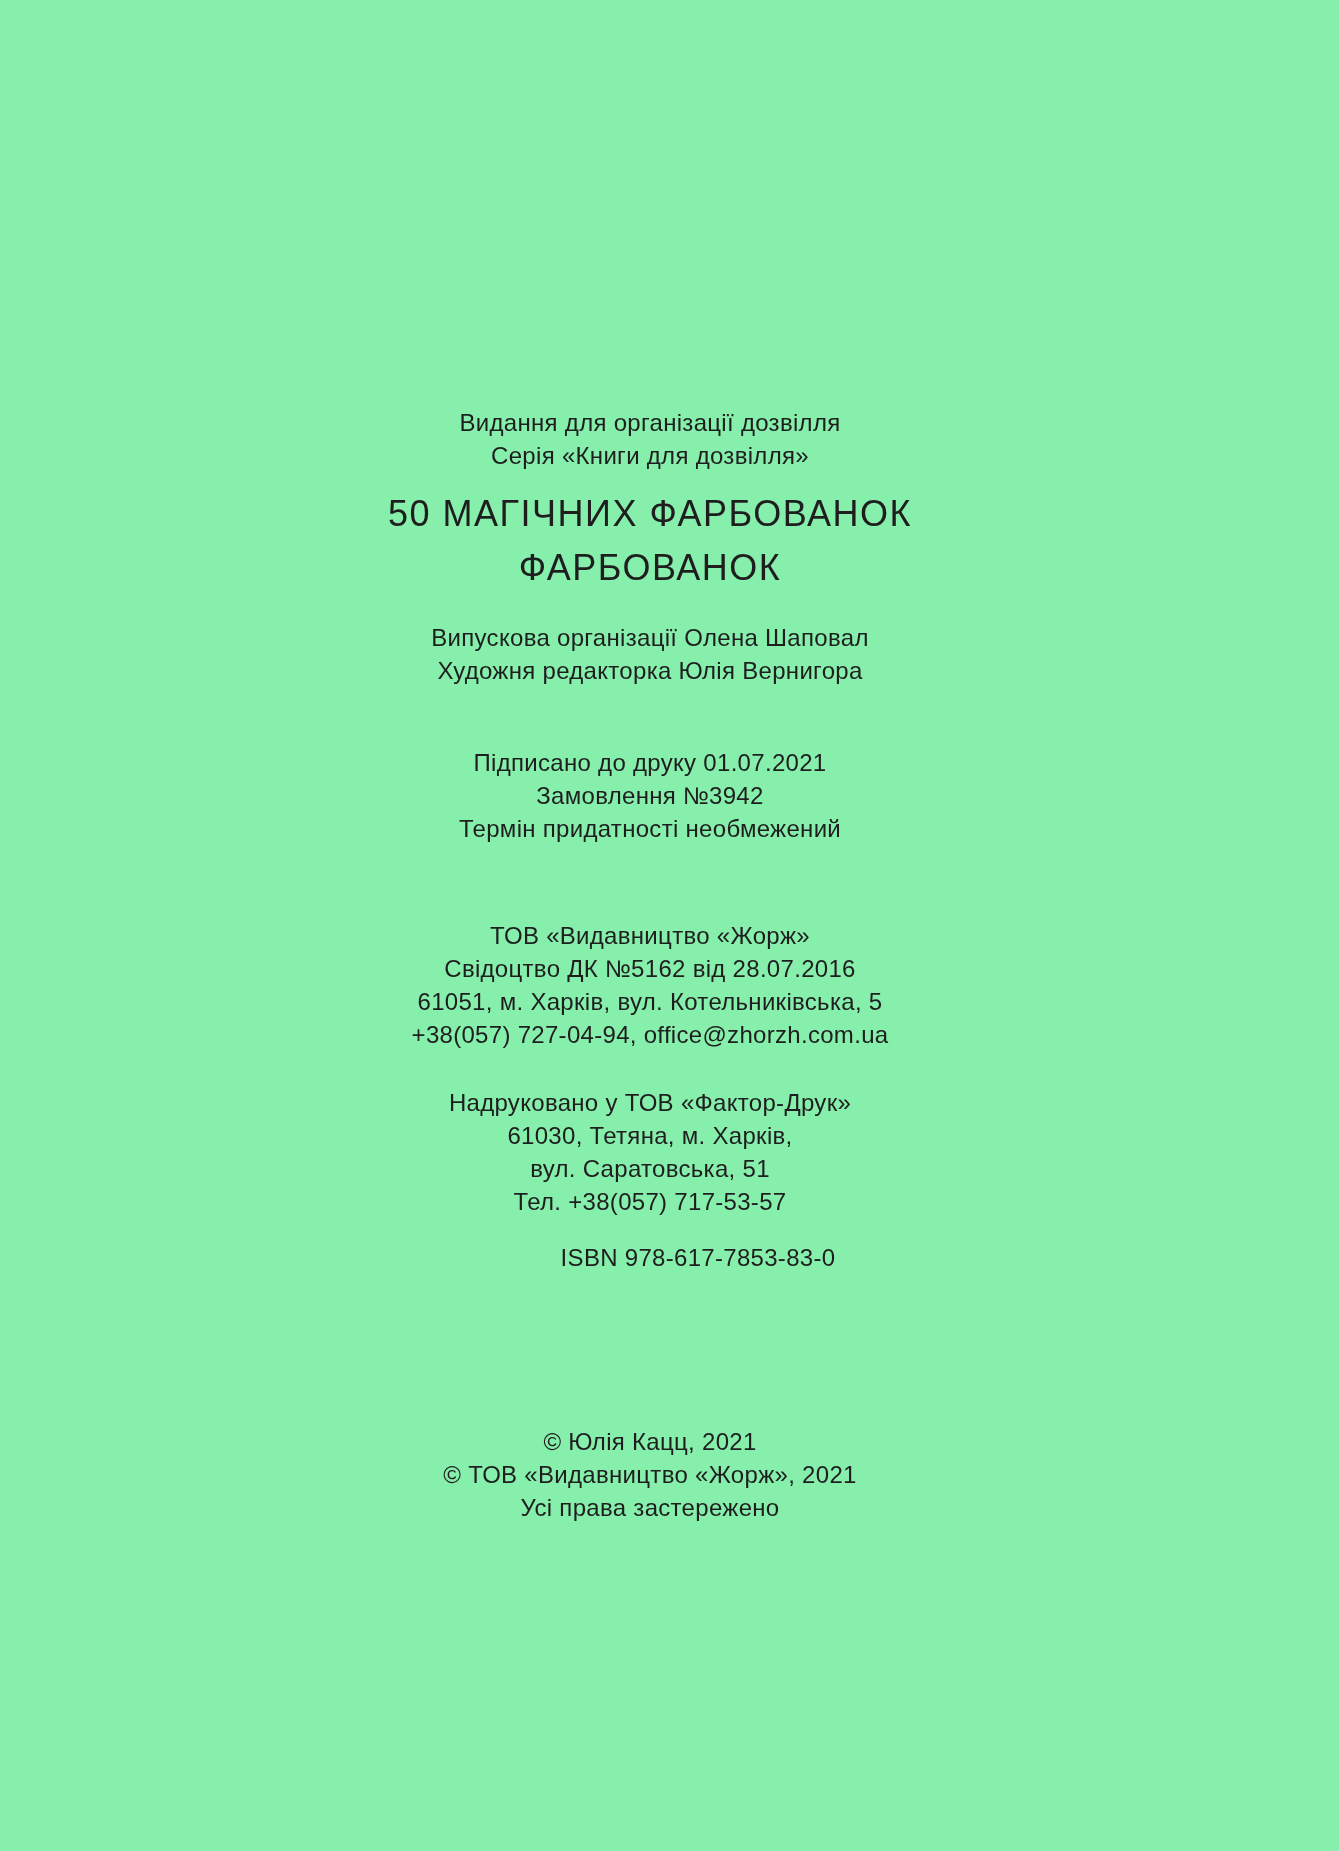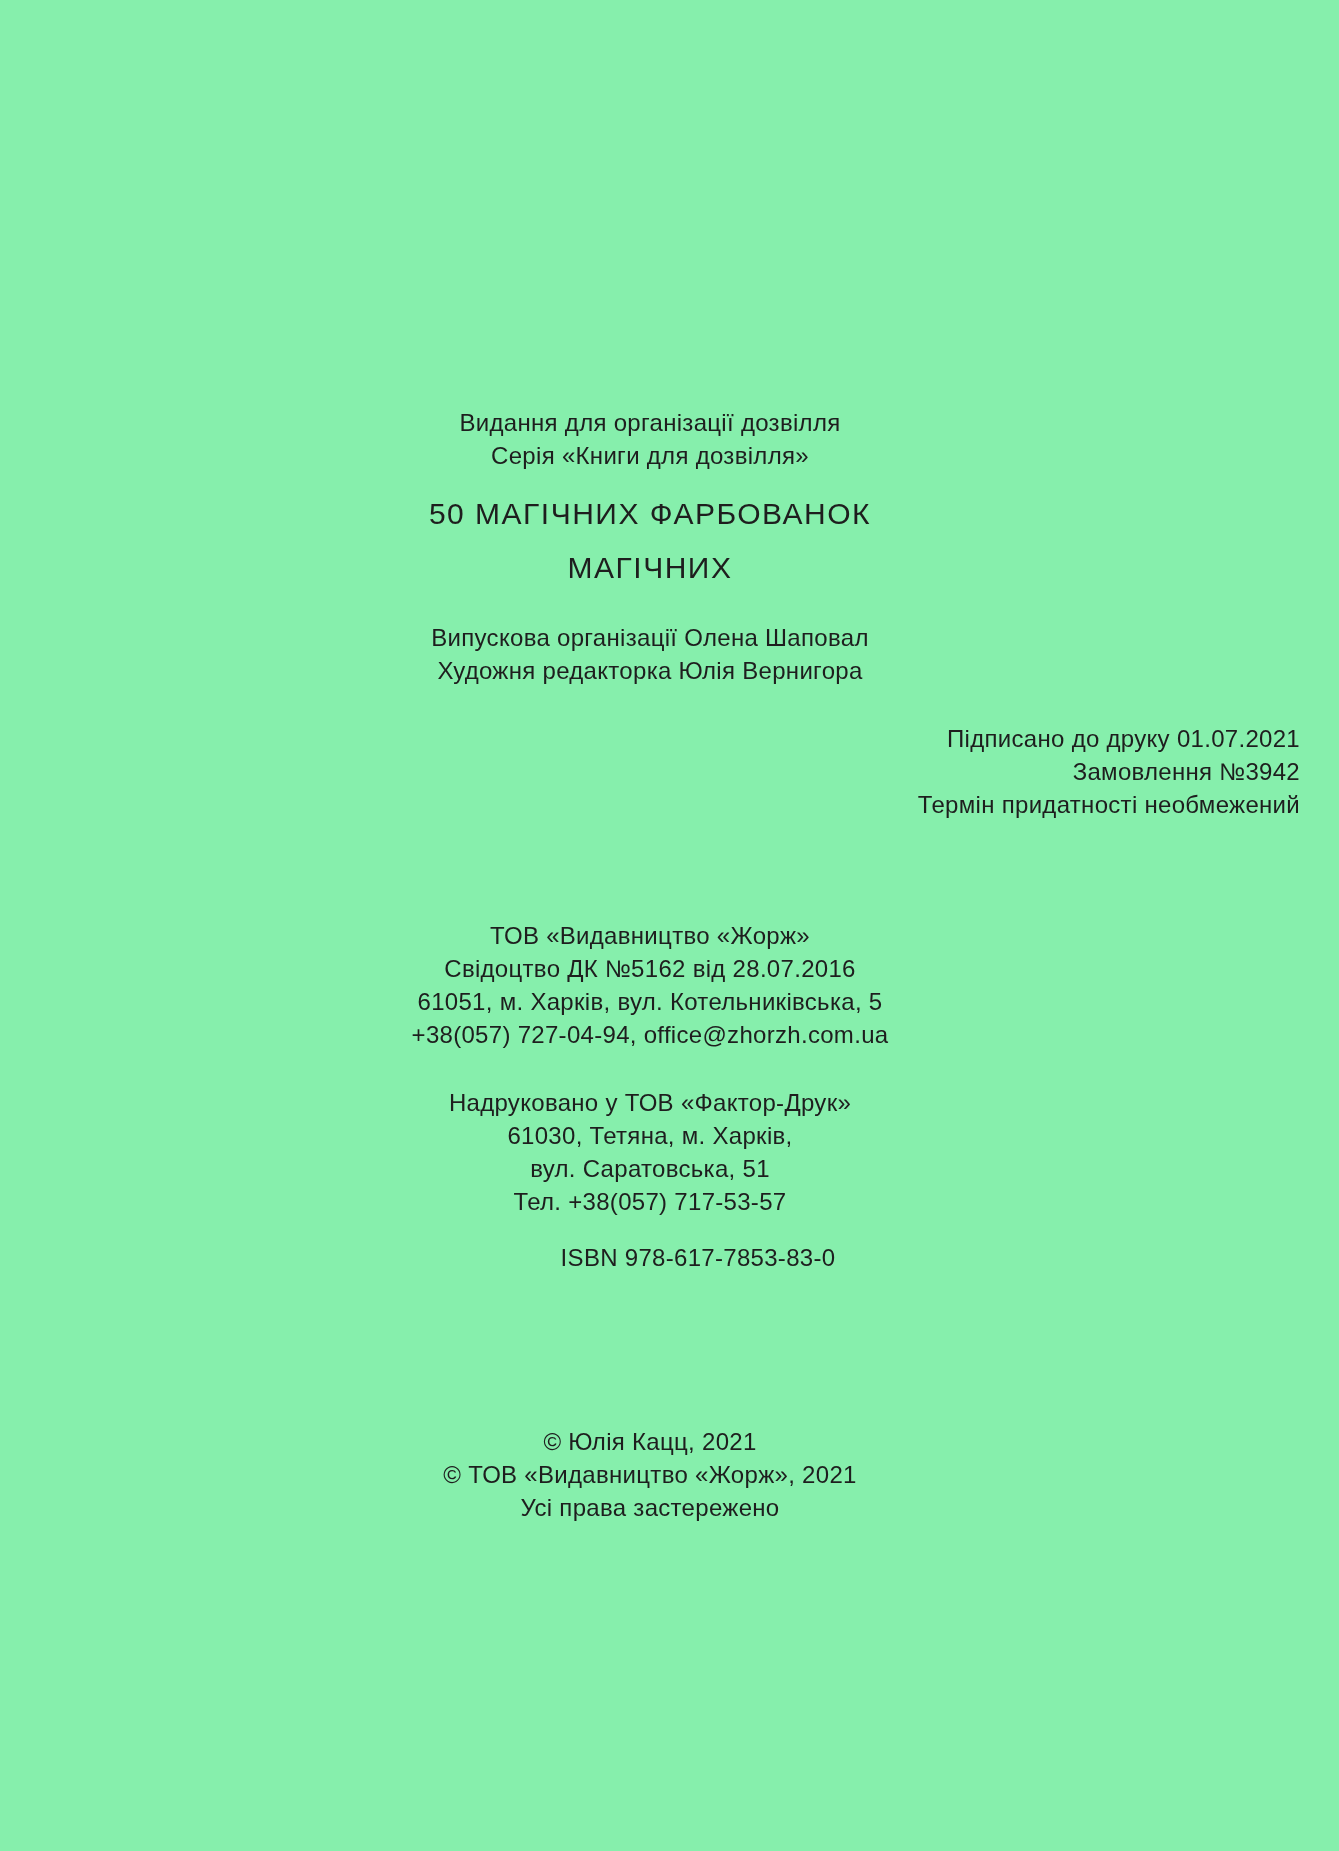--- a/index.html
+++ b/index.html
@@ -22,47 +22,47 @@
     width: 1300px;
     text-align: center;
   }
   .line {
     font-size: 24px;
     line-height: 33px;
     letter-spacing: 0.3px;
     white-space: pre;
   }
   .title-line {
-    font-size: 30px;
+    font-size: 36px;
     line-height: 54px;
     letter-spacing: 1.5px;
     white-space: pre;
   }
   .blk-header     { top: 406px; }
   .blk-title      { top: 487px; }
   .blk-staff      { top: 621px; }
-  .blk-printinfo  { top: 722px; text-align: right; }
+  .blk-printinfo  { top: 746px; }
   .blk-publisher  { top: 919px; }
   .blk-printedby  { top: 1086px; }
   .blk-isbn       { top: 1241px; padding-left: 48px; }
   .blk-copyright  { top: 1425px; }
 </style>
 </head>
 <body>
 
 <div class="page">
 
   <div class="block blk-header">
     <div class="line">Видання для організації дозвілля</div>
     <div class="line">Серія «Книги для дозвілля»</div>
   </div>
 
   <div class="block blk-title">
     <div class="title-line">50 МАГІЧНИХ ФАРБОВАНОК</div>
-    <div class="title-line">МАГІЧНИХ</div>
+    <div class="title-line">ФАРБОВАНОК</div>
   </div>
 
   <div class="block blk-staff">
     <div class="line">Випускова організації Олена Шаповал</div>
     <div class="line">Художня редакторка Юлія Вернигора</div>
   </div>
 
   <div class="block blk-printinfo">
     <div class="line">Підписано до друку 01.07.2021</div>
     <div class="line">Замовлення №3942</div>

